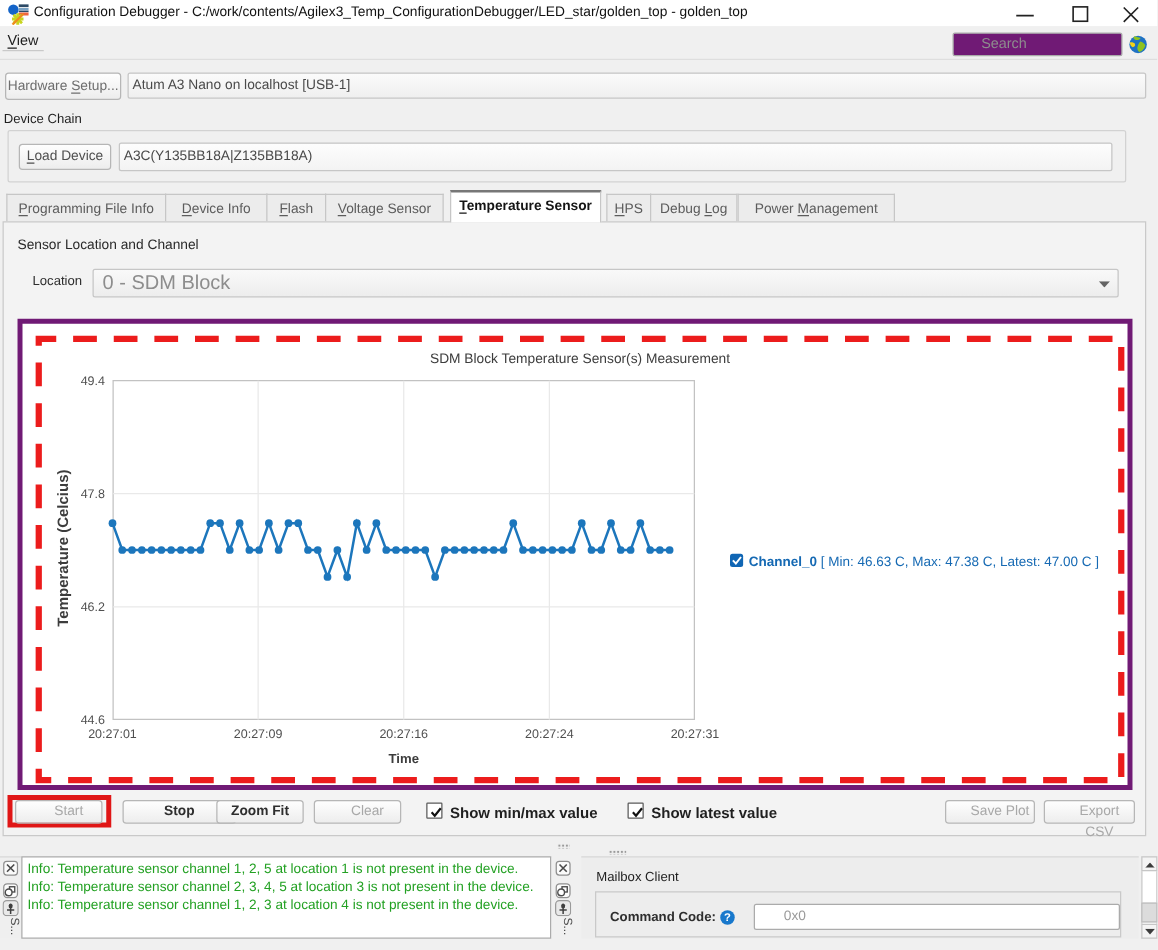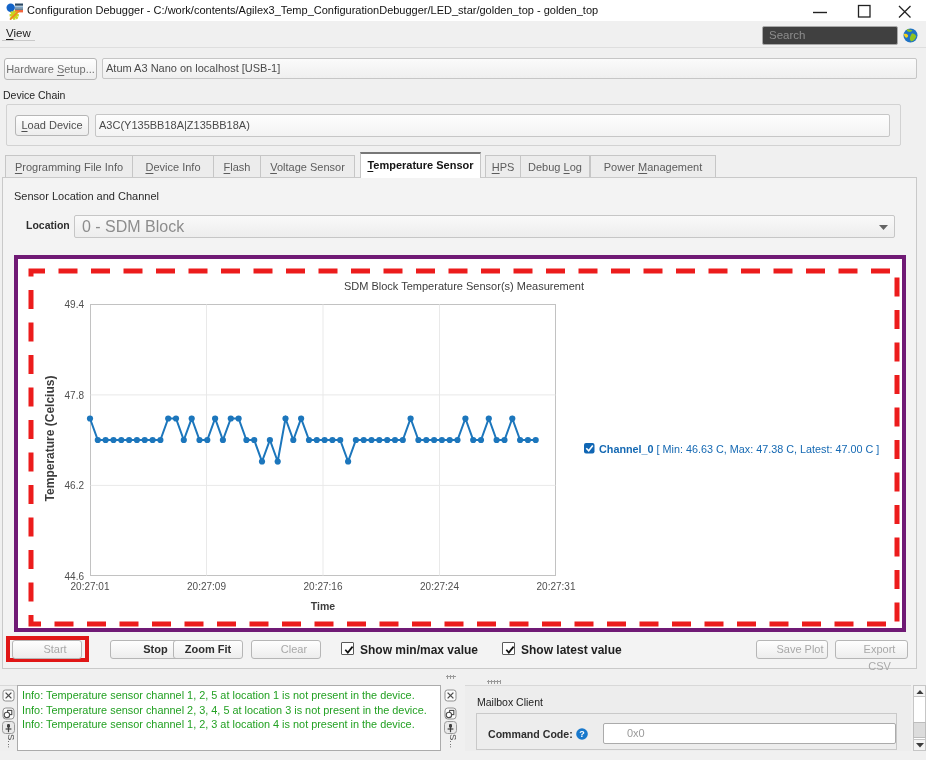--- a/index.html
+++ b/index.html
@@ -35,21 +35,21 @@
 <div class="abs" style="left:27px;top:4px;font-size:11px;color:#111;white-space:nowrap">Configuration Debugger - C:/work/contents/Agilex3_Temp_ConfigurationDebugger/LED_star/golden_top - golden_top</div>
 <svg class="abs" style="left:810px;top:0" width="110" height="21" viewBox="0 0 110 21">
 <line x1="3" y1="12.5" x2="17" y2="12.5" stroke="#222" stroke-width="1.4"></line>
 <rect x="48.5" y="5.5" width="11.5" height="11.5" fill="none" stroke="#222" stroke-width="1.3"></rect>
 <path d="M89,6 L100.5,17.5 M89,17.5 L100.5,6" stroke="#222" stroke-width="1.3"></path>
 </svg>
 
 <div class="abs" style="left:0;top:21px;width:926px;height:27px;background:#f0f0f0;border-bottom:1px solid #dedede"></div>
 <div class="abs" style="left:6px;top:27px;font-size:11.5px;color:#1c1c1c"><u>V</u>iew</div>
 <div class="abs" style="left:2px;top:39.5px;width:33px;height:1px;background:#c9c9c9"></div>
-<div class="abs" style="left:762px;top:26px;width:136px;height:19px;background:#404040;border:1px solid #a9a9a9;border-radius:2px;font-size:11.5px;color:#8d8d8d;line-height:17px;padding-left:6px">Search</div>
+<div class="abs" style="left:762px;top:26px;width:136px;height:19px;background:#701a75;border:1px solid #a9a9a9;border-radius:2px;font-size:11.5px;color:#8d8d8d;line-height:17px;padding-left:22px">Search</div>
 <svg width="15" height="15" viewBox="0 0 15 15" style="position:absolute;left:903px;top:28px">
 <circle cx="7.5" cy="7.5" r="7" fill="#1f72c4"></circle>
 <path d="M4.5,0.9 C6.5,1.6 8,1.5 9.5,2.6 C8.7,4.0 6.3,4.4 4.8,3.6 C3.6,2.9 3.6,1.6 4.5,0.9 Z" fill="#8fc31f"></path>
 <path d="M9.2,5.2 C11,5.6 12.6,6.7 13.3,8.3 C12.6,11 10.6,12.9 8.4,13.6 C6.8,12.4 6.5,10.3 7.3,8.6 C7.8,7.3 8.2,6.1 9.2,5.2 Z" fill="#8fc31f"></path>
 <path d="M0.8,6.0 C2.2,5.5 4.0,5.8 4.9,7.0 C5.6,8.2 4.6,9.6 3.2,9.7 C1.9,9.3 1.0,7.8 0.8,6.0 Z" fill="#f3d21c"></path>
 </svg>
 
 <div class="btn" style="left:4px;top:58px;width:93px;height:22px;line-height:20px;font-weight:normal;color:#6e6e6e;white-space:nowrap">Hardware <u>S</u>etup...</div>
 <div class="field" style="left:102px;top:58px;width:815px;height:21px;line-height:19px;background:linear-gradient(180deg,#fbfbfb,#efefef)">Atum A3 Nano on localhost [USB-1]</div>
 
@@ -63,21 +63,21 @@
 <div class="tab" style="left:213px;width:48px"><u>F</u>lash</div>
 <div class="tab" style="left:260px;width:95px"><u>V</u>oltage Sensor</div>
 <div class="tab" style="left:485px;width:36px"><u>H</u>PS</div>
 <div class="tab" style="left:520px;width:70px">Debug <u>L</u>og</div>
 <div class="tab" style="left:590px;width:126px">Power <u>M</u>anagement</div>
 
 <div class="abs" style="left:2px;top:177px;width:915px;height:492px;background:#f3f3f3;border:1px solid #c9c9c9"></div>
 <div class="tab" style="left:360px;top:152px;width:121px;height:26px;background:#ffffff;border-color:#c6c6c6;border-top:2px solid #777;color:#141414;font-weight:bold;line-height:23px;z-index:3"><u>T</u>emperature Sensor</div>
 
 <div class="abs" style="left:14px;top:190px;font-size:11px;color:#2a2a2a">Sensor Location and Channel</div>
-<div class="abs" style="left:26px;top:219px;font-size:10.5px;font-weight:bold;color:#2e2e2e">Location</div>
+<div class="abs" style="left:26px;top:219px;font-size:10.5px;font-weight:normal;color:#2e2e2e">Location</div>
 <div class="abs" style="left:74px;top:215px;width:821px;height:23px;background:linear-gradient(180deg,#f9f9f9,#ededed);border:1px solid #c6c6c6;border-radius:2px;font-size:16px;color:#8d8d8d;line-height:21px;padding-left:7px">0 - SDM Block</div>
 <svg class="abs" style="left:879px;top:225px" width="9" height="5" viewBox="0 0 9 5">
     <path d="M0,0 L9,0 L4.5,5 Z" fill="#646464"></path>
   </svg>
 
 <div class="abs" style="left:14px;top:255px;width:892px;height:377px;background:#ffffff;border:4px solid #701a75">
 <svg width="892" height="377" style="position:absolute;left:0;top:0">
 <text x="446" y="31" text-anchor="middle" font-size="11" fill="#3d3d3d">SDM Block Temperature Sensor(s) Measurement</text>
 <rect x="72.5" y="45.5" width="465" height="271" fill="#ffffff" stroke="#c2c2c2" stroke-width="1"></rect>
 <line x1="188.5" y1="45.5" x2="188.5" y2="316.5" stroke="#e9e9e9"></line>
@@ -157,21 +157,21 @@
 <circle cx="517.7" cy="181.0" r="3.1" fill="#1c76bc"></circle>
 <rect x="566" y="184" width="10.5" height="10.5" rx="2" fill="#1066b4"></rect>
 <path d="M568.3 189.3 L570.7 191.8 L574.8 186.6" stroke="#ffffff" stroke-width="1.6" fill="none"></path>
 <text x="581" y="193.5" font-size="10.8" fill="#1569b3"><tspan font-weight="bold">Channel_0</tspan> [ Min: 46.63 C, Max: 47.38 C, Latest: 47.00 C ]</text>
 <rect x="13" y="12" width="866" height="353" fill="none" stroke="#ec1c1c" stroke-width="5" stroke-dasharray="19 13.5" stroke-dashoffset="5"></rect>
 </svg>
 </div>
 
 <div class="abs" style="left:6px;top:636px;width:83px;height:26px;border:4px solid #e01616"></div>
 <div class="btn dis" style="left:12px;top:640px;width:70px">Start</div>
-<div class="btn" style="left:110px;top:640px;width:91px">Stop</div>
+<div class="btn" style="left:98px;top:640px;width:91px">Stop</div>
 <div class="btn" style="left:173px;top:640px;width:70px">Zoom Fit</div>
 <div class="btn dis" style="left:251px;top:640px;width:70px">Clear</div>
 <div class="cb" style="left:341px;top:642px">
     <svg width="12" height="12" viewBox="0 0 12 12">
       <path d="M2.3,5.8 L4.8,8.6 L9.6,2.6" stroke="#111" stroke-width="1.7" fill="none"></path>
     </svg>
   </div>
 <div class="cblabel" style="left:360px;top:643px">Show min/max value</div>
 <div class="cb" style="left:502px;top:642px">
     <svg width="12" height="12" viewBox="0 0 12 12">

